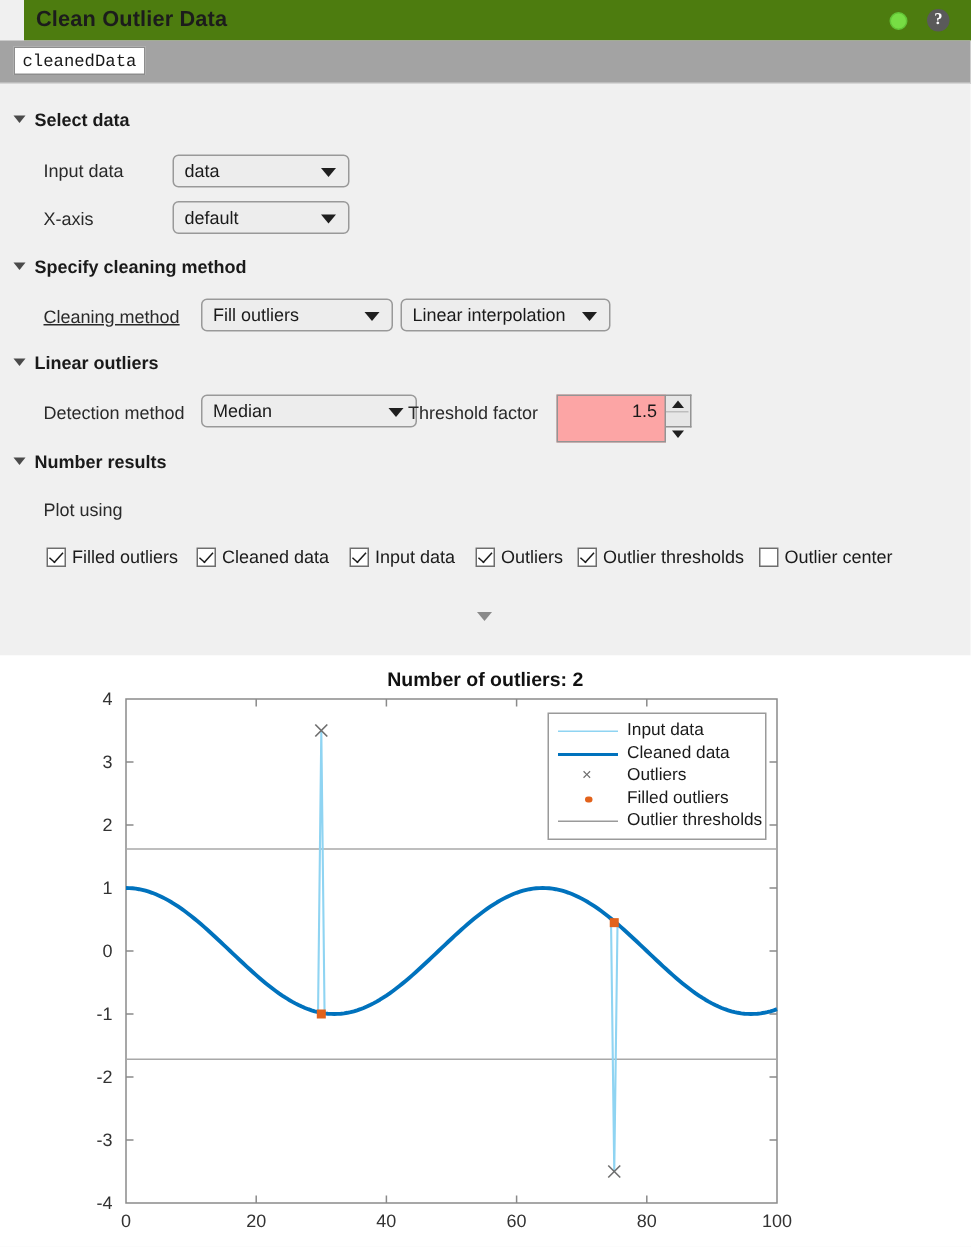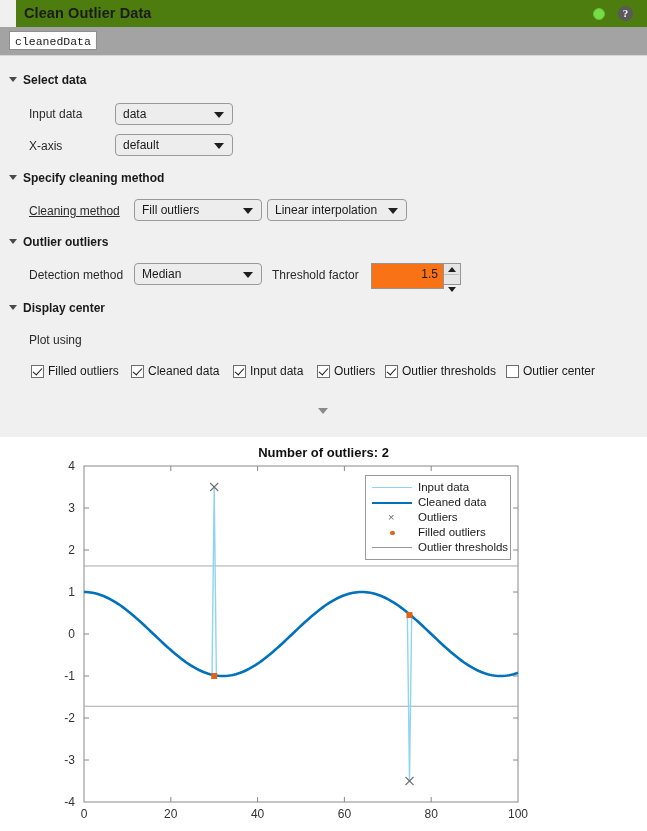--- a/index.html
+++ b/index.html
@@ -160,22 +160,22 @@
     width: 0; height: 0;
     border-left: 5px solid transparent;
     border-right: 5px solid transparent;
     border-top: 6px solid #1f1f1f;
   }
 
   
   .numfield {
     position: absolute;
     left: 371px; top: 263px;
-    width: 73px; height: 26px;
-    background: #f97316;
+    width: 73px; height: 32px;
+    background: #fca5a5;
     border: 1px solid #949494;
     box-sizing: border-box;
   }
   .numfield .val {
     position: absolute;
     right: 5px; top: 3px;
     font-size: 12px;
     color: #1a1a1a;
   }
   .spinner {
@@ -354,43 +354,43 @@
   <div class="dropdown" style="left:134px; top:199px; width:128px;">
     <span class="dd-text">Fill outliers</span>
     <span class="dd-arrow"></span>
   </div>
   <div class="dropdown" style="left:267px; top:199px; width:140px;">
     <span class="dd-text">Linear interpolation</span>
     <span class="dd-arrow"></span>
   </div>
 
   <div class="section-head" style="left:9px; top:235px;">
-    <span class="caret"></span><span>Outlier outliers</span>
+    <span class="caret"></span><span>Linear outliers</span>
   </div>
   <div class="field-label" style="left:29px; top:268px;">Detection method</div>
-  <div class="dropdown" style="left:134px; top:263px; width:128px;text-align:right;">
+  <div class="dropdown" style="left:134px; top:263px; width:144px;text-align:right;">
     <span class="dd-text">Median</span>
     <span class="dd-arrow"></span>
   </div>
   <div class="field-label" style="left:272px; top:268px;">Threshold factor</div>
   <div class="numfield">
     <span class="val">1.5</span>
   </div>
   <div class="spinner">
     <div>
         <span class="sp-up"></span>
       </div>
     <div class="sep"></div>
     <div>
         <span class="sp-dn"></span>
       </div>
   </div>
 
   <div class="section-head" style="left:9px; top:301px;">
-    <span class="caret"></span><span>Display center</span>
+    <span class="caret"></span><span>Number results</span>
   </div>
   <div class="field-label" style="left:29px; top:333px;">Plot using</div>
 
   <div id="checkbox-row">
       <div class="cb" style="left: 31px;">
         <span class="box checked"></span>
         <span class="lbl">Filled outliers</span>
       </div>
       <div class="cb" style="left: 131px;">
         <span class="box checked"></span>

